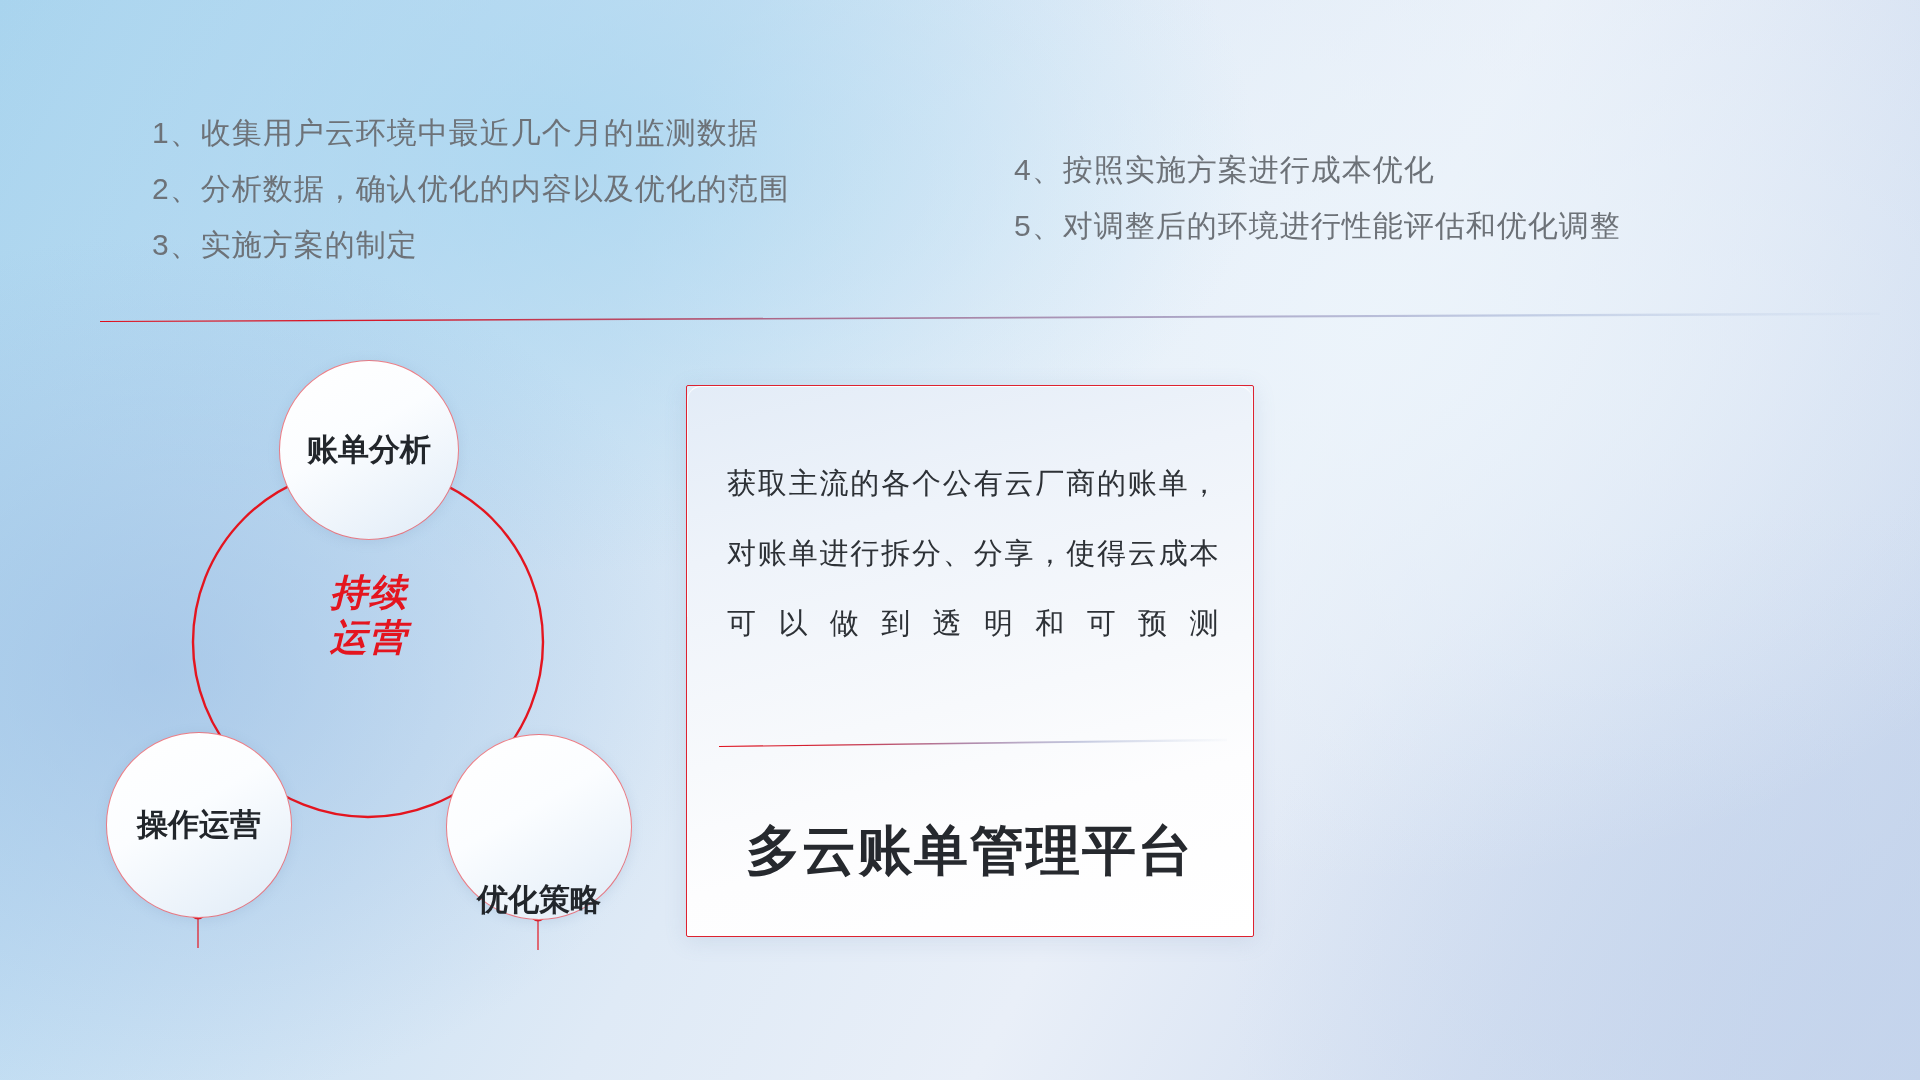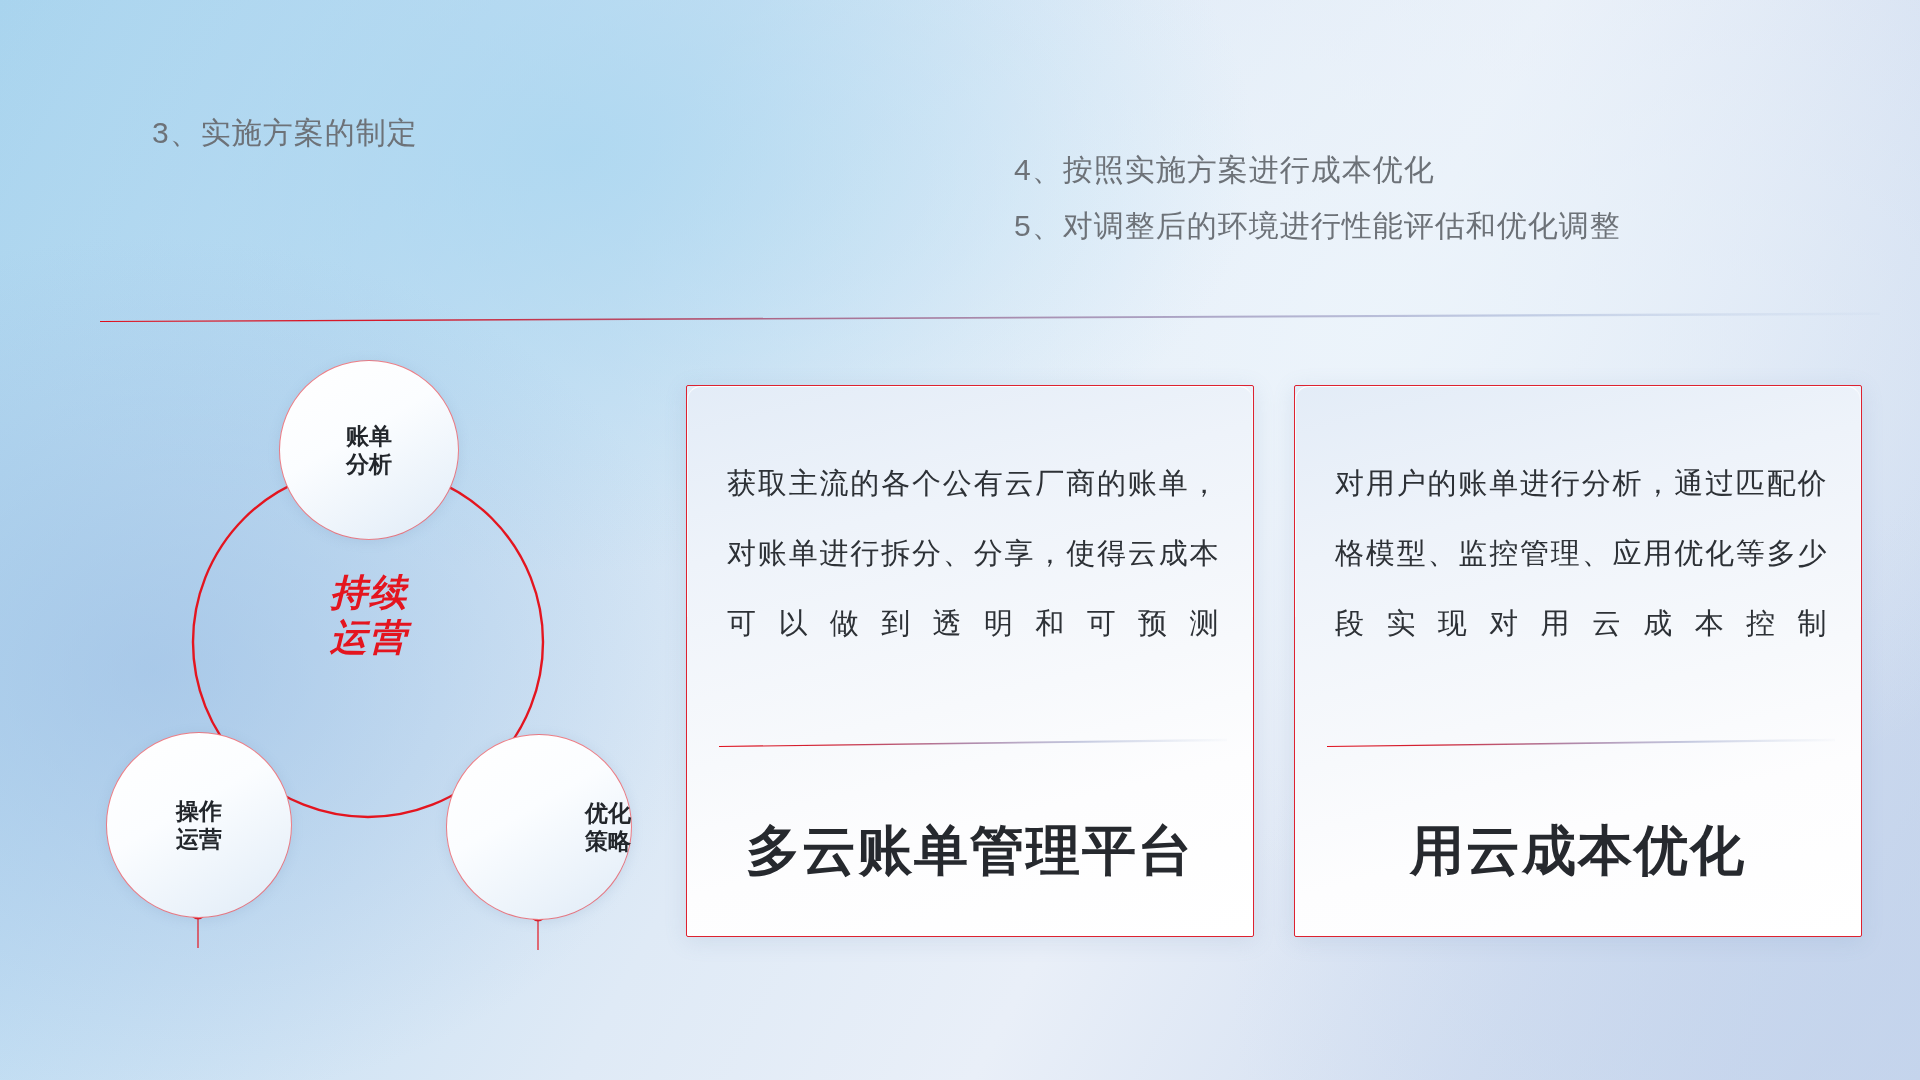--- a/index.html
+++ b/index.html
@@ -61,26 +61,26 @@
     left: 96px;
     top: 352px;
     width: 560px;
     height: 600px;
   }
   .diagram svg { display: block; }
   .bubble {
     position: absolute;
     border-radius: 50%;
     display: flex;
-    flex-direction: column;
+    flex-direction: row;
     align-items: center;
     justify-content: center;
     color: #22262b;
     font-weight: bold;
-    font-size: 23px;
+    font-size: 31px;
     line-height: 1.22;
     text-align: center;
     background:
       linear-gradient(150deg, #ffffff 0%, #fbfdff 42%, #eaf2fa 78%, #dfeaf6 100%);
     box-shadow: 0 2px 12px rgba(110,145,185,0.18);
   }
   .bubble.top   { width: 178px; height: 178px; left: 183px; top: 8px;  border: 1px solid rgba(226,20,32,0.55); }
   .bubble.left  { width: 184px; height: 184px; left: 10px;  top: 380px; border: 1px solid rgba(226,20,32,0.55); }
   .bubble.right { width: 184px; height: 184px; left: 350px; top: 382px; border: 1px solid rgba(226,20,32,0.55); align-items: flex-end; }
   .bubble span { display: block; }
@@ -164,20 +164,22 @@
   }
 </style>
 </head>
 <body>
 
 <div id="stage">
 
   <div class="top-list">
 
     <div class="list-col left">
+      <div class="list-item">1、收集用户云环境中最近几个月的监测数据</div>
+      <div class="list-item">2、分析数据，确认优化的内容以及优化的范围</div>
       <div class="list-item">3、实施方案的制定</div>
     </div>
 
     <div class="list-col right">
       <div class="list-item">4、按照实施方案进行成本优化</div>
       <div class="list-item">5、对调整后的环境进行性能评估和优化调整</div>
     </div>
 
   </div>
 
@@ -243,32 +245,14 @@
             <stop offset="0.72" stop-color="#7d87b8" stop-opacity="0.42"></stop>
             <stop offset="1" stop-color="#a6bbd9" stop-opacity="0.04"></stop>
           </linearGradient>
         </defs>
         <path d="M0,8 L508,0.8 L508,3.2 L0,9 Z" fill="url(#cardRule1)"></path>
       </svg>
     </div>
     <div class="card-title">多云账单管理平台</div>
   </div>
 
-  <div class="card two">
-    <div class="card-body">对用户的账单进行分析，通过匹配价格模型、监控管理、应用优化等多少段实现对用云成本控制</div>
-    <div class="card-rule">
-      <svg width="508" height="9" viewBox="0 0 508 9" preserveAspectRatio="none" xmlns="http://www.w3.org/2000/svg">
-        <defs>
-          <linearGradient id="cardRule2" x1="0" y1="0" x2="1" y2="0">
-            <stop offset="0" stop-color="#e00f1c" stop-opacity="1"></stop>
-            <stop offset="0.22" stop-color="#cf1a2c" stop-opacity="0.95"></stop>
-            <stop offset="0.48" stop-color="#8e5080" stop-opacity="0.68"></stop>
-            <stop offset="0.72" stop-color="#7d87b8" stop-opacity="0.42"></stop>
-            <stop offset="1" stop-color="#a6bbd9" stop-opacity="0.04"></stop>
-          </linearGradient>
-        </defs>
-        <path d="M0,8 L508,0.8 L508,3.2 L0,9 Z" fill="url(#cardRule2)"></path>
-      </svg>
-    </div>
-    <div class="card-title">用云成本优化</div>
-  </div>
 
 </div>
 
 </body></html>

